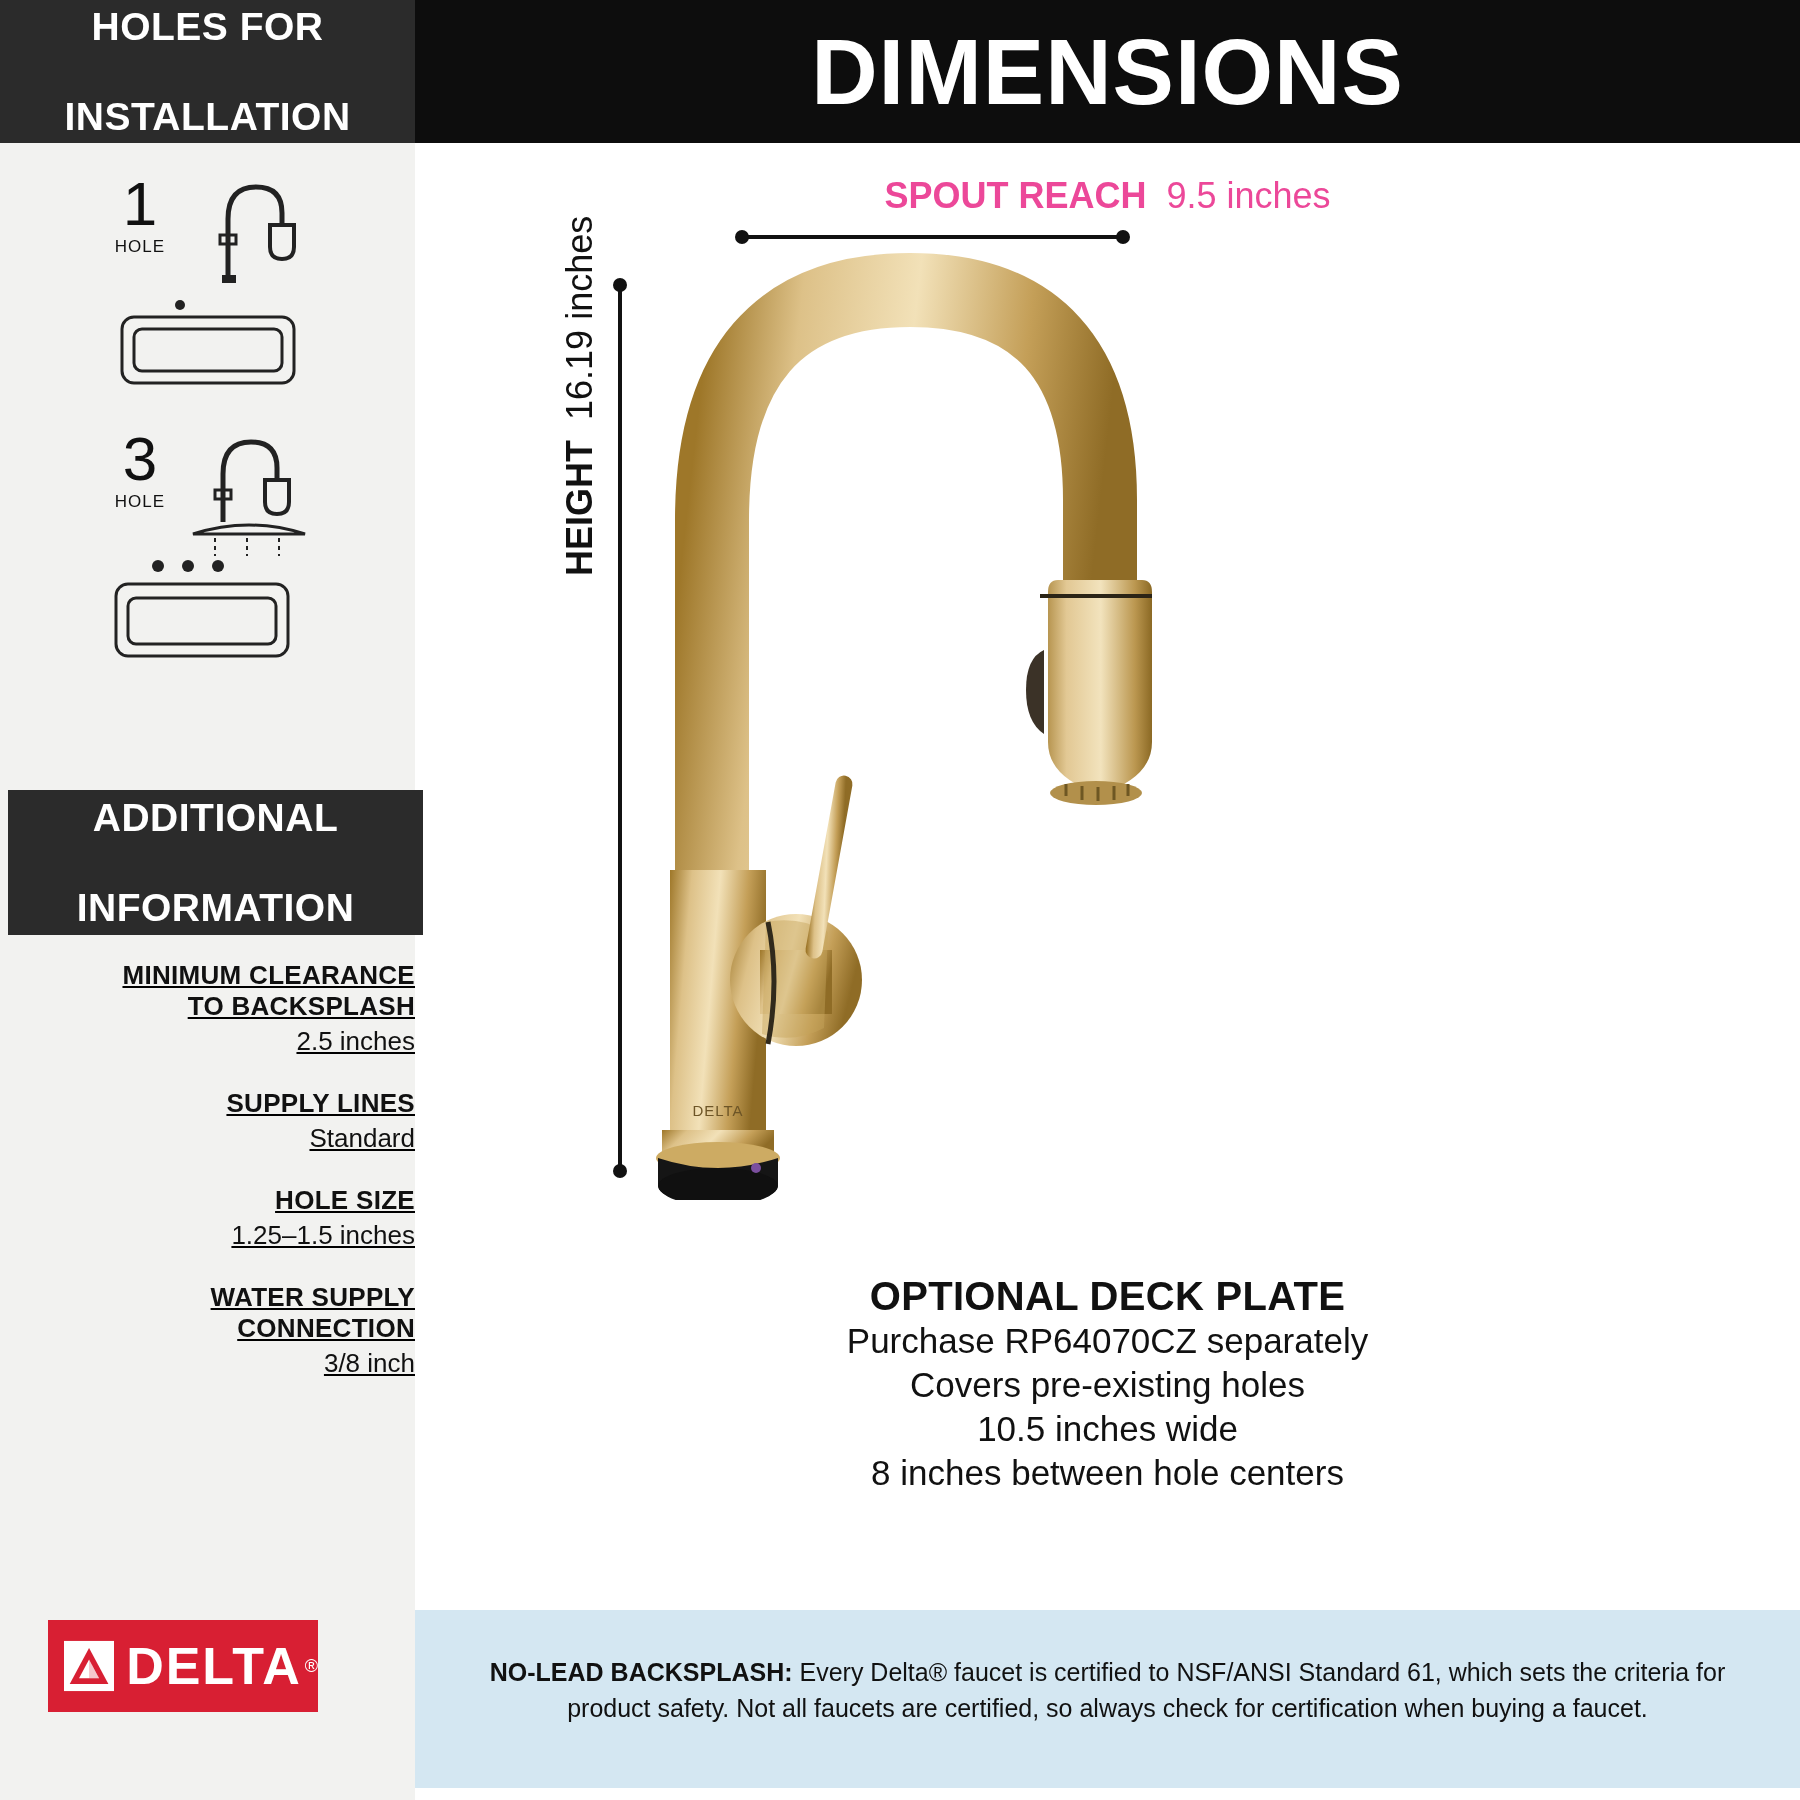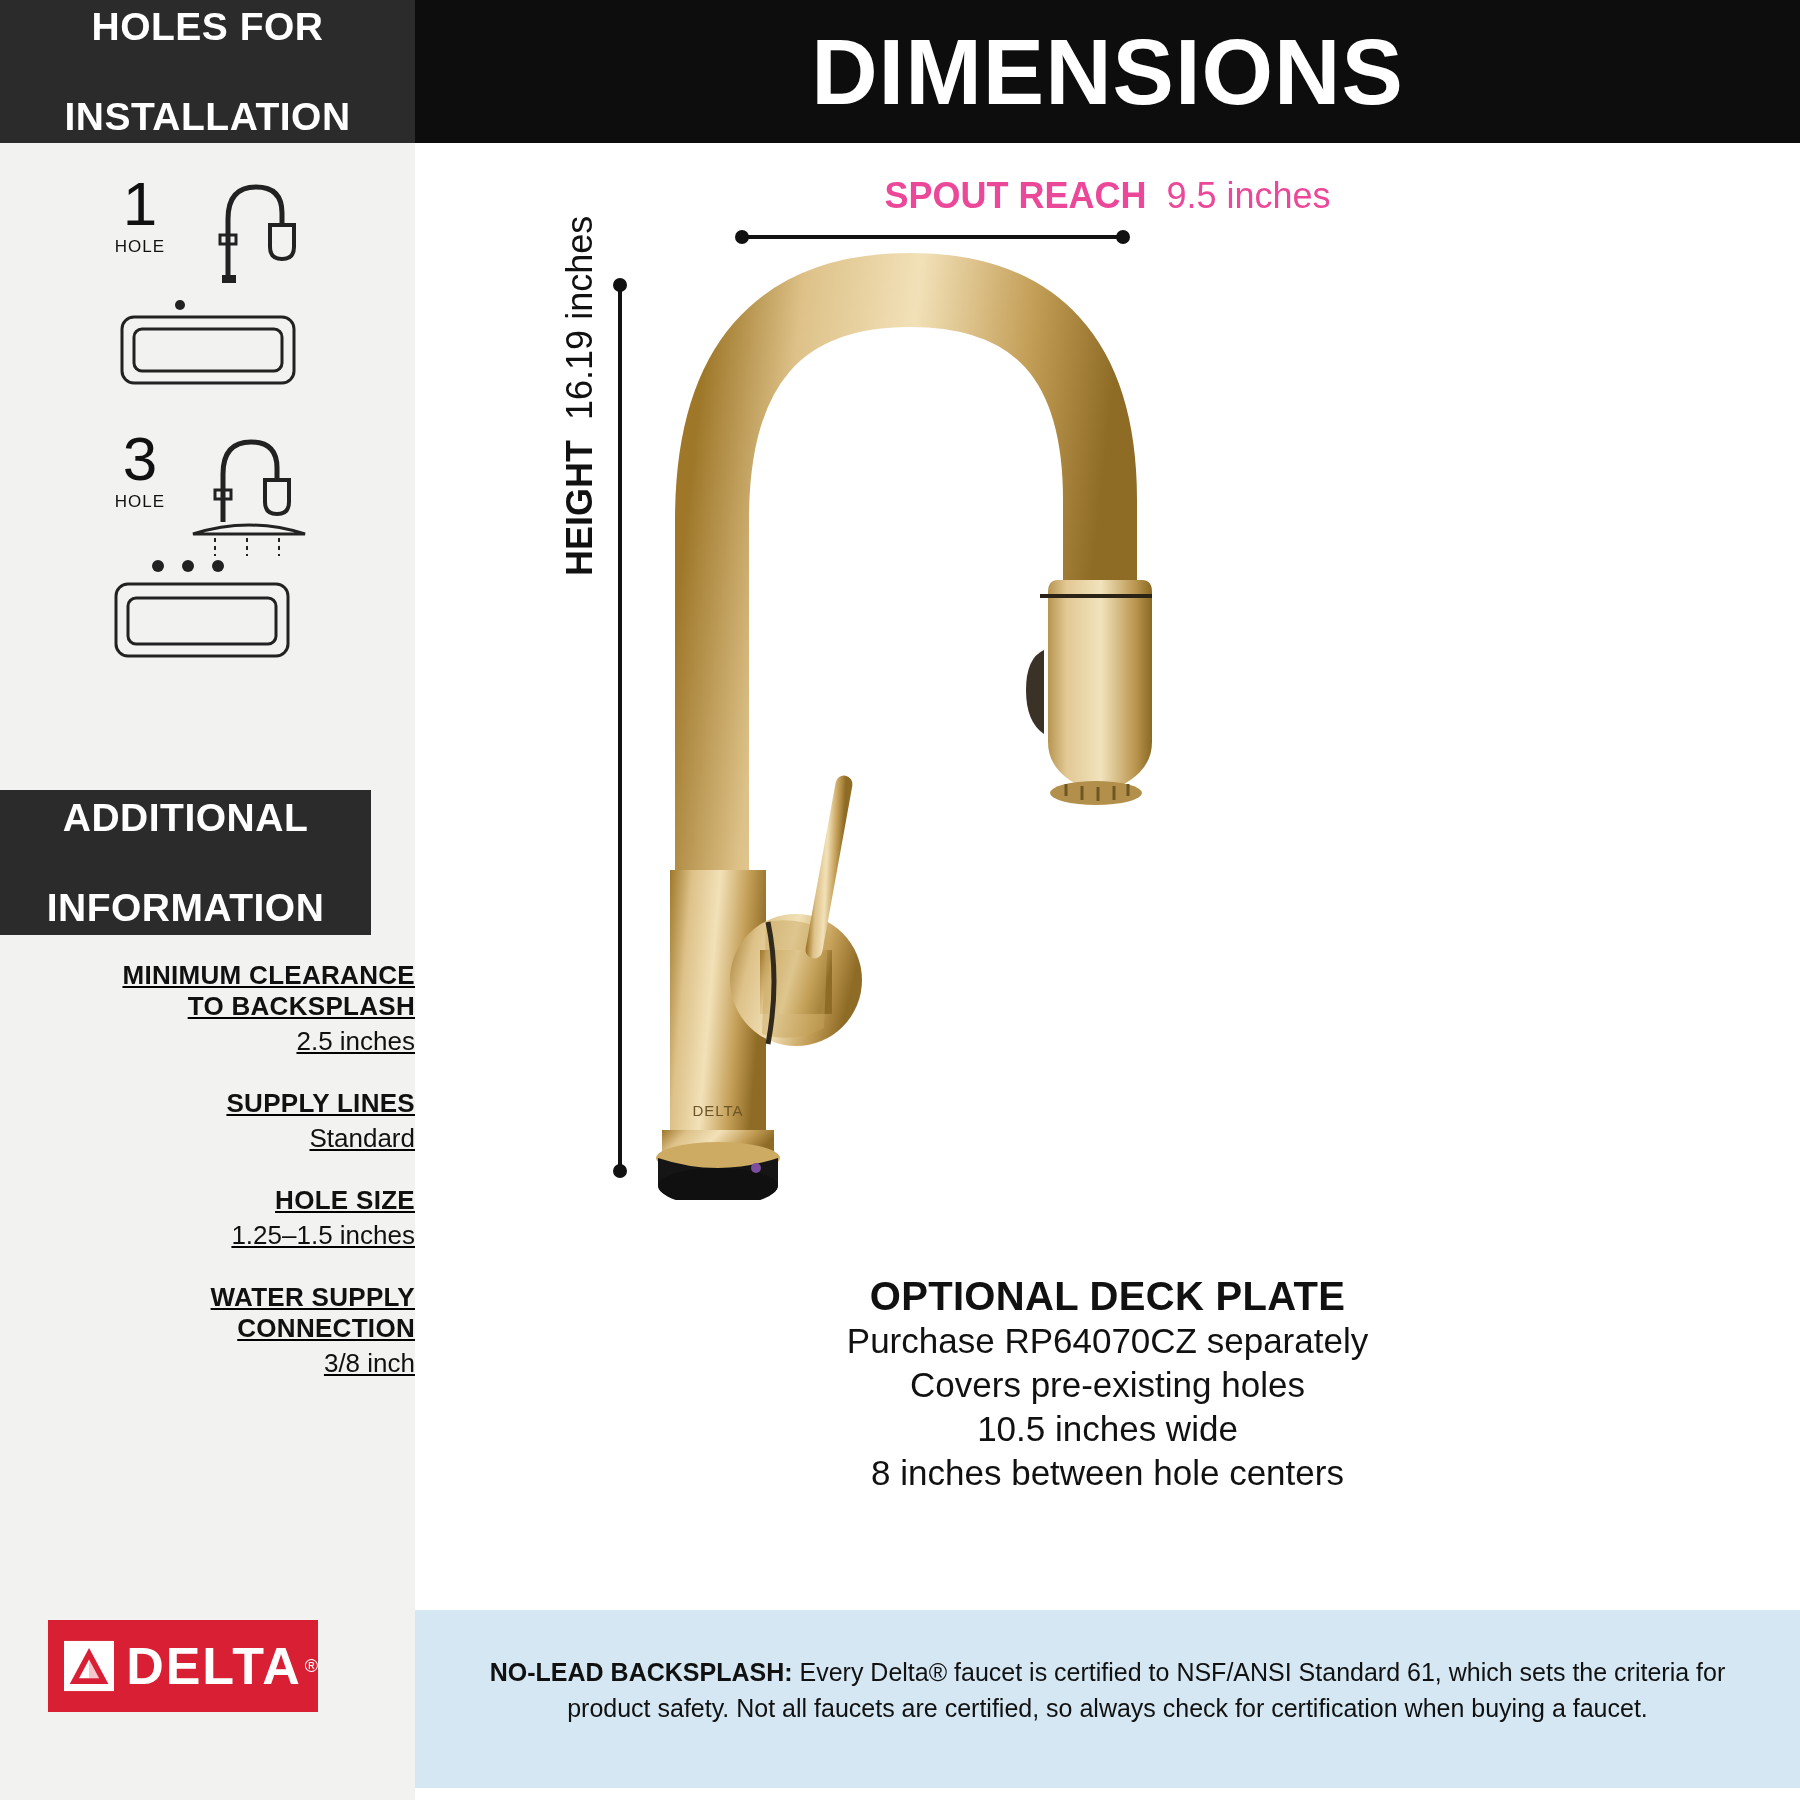--- a/index.html
+++ b/index.html
@@ -3,21 +3,21 @@
 <meta charset="utf-8">
 <style>
   html,body{margin:0;padding:0;}
   body{width:1800px;height:1800px;background:#ffffff;font-family:"Liberation Sans",sans-serif;overflow:hidden;}
   .page{position:relative;width:1800px;height:1800px;}
 
   
   .left-col{position:absolute;left:0;top:0;width:415px;height:1800px;background:#f2f2f0;}
   .hdr-holes{position:absolute;left:0;top:0;width:415px;height:143px;background:#2b2b2b;display:flex;align-items:center;justify-content:center;}
   .hdr-holes span{display:block;color:#fff;font-weight:bold;font-size:39px;line-height:45px;text-align:center;letter-spacing:0.5px;}
-  .hdr-add{position:absolute;left:0;top:790px;width:371px;height:145px;background:#2b2b2b;display:flex;align-items:center;justify-content:center;}
+  .hdr-add{position:absolute;left:8px;top:790px;width:415px;height:145px;background:#2b2b2b;display:flex;align-items:center;justify-content:center;}
   .hdr-add span{display:block;color:#fff;font-weight:bold;font-size:39px;line-height:45px;text-align:center;letter-spacing:0.5px;}
 
   .hole-block{position:absolute;left:0;width:415px;}
   .hole-num{font-size:62px;line-height:58px;color:#111;font-weight:400;text-align:center;}
   .hole-word{font-size:17px;letter-spacing:1px;color:#111;text-align:center;margin-top:4px;}
 
   .addinfo{position:absolute;left:0;top:960px;width:415px;text-align:right;text-decoration:underline;}
   .ai-item{margin-bottom:30px;}
   .ai-title{font-weight:bold;font-size:26px;line-height:31px;color:#111;letter-spacing:0.3px;}
   .ai-val{font-size:26px;line-height:33px;color:#111;margin-top:3px;}

